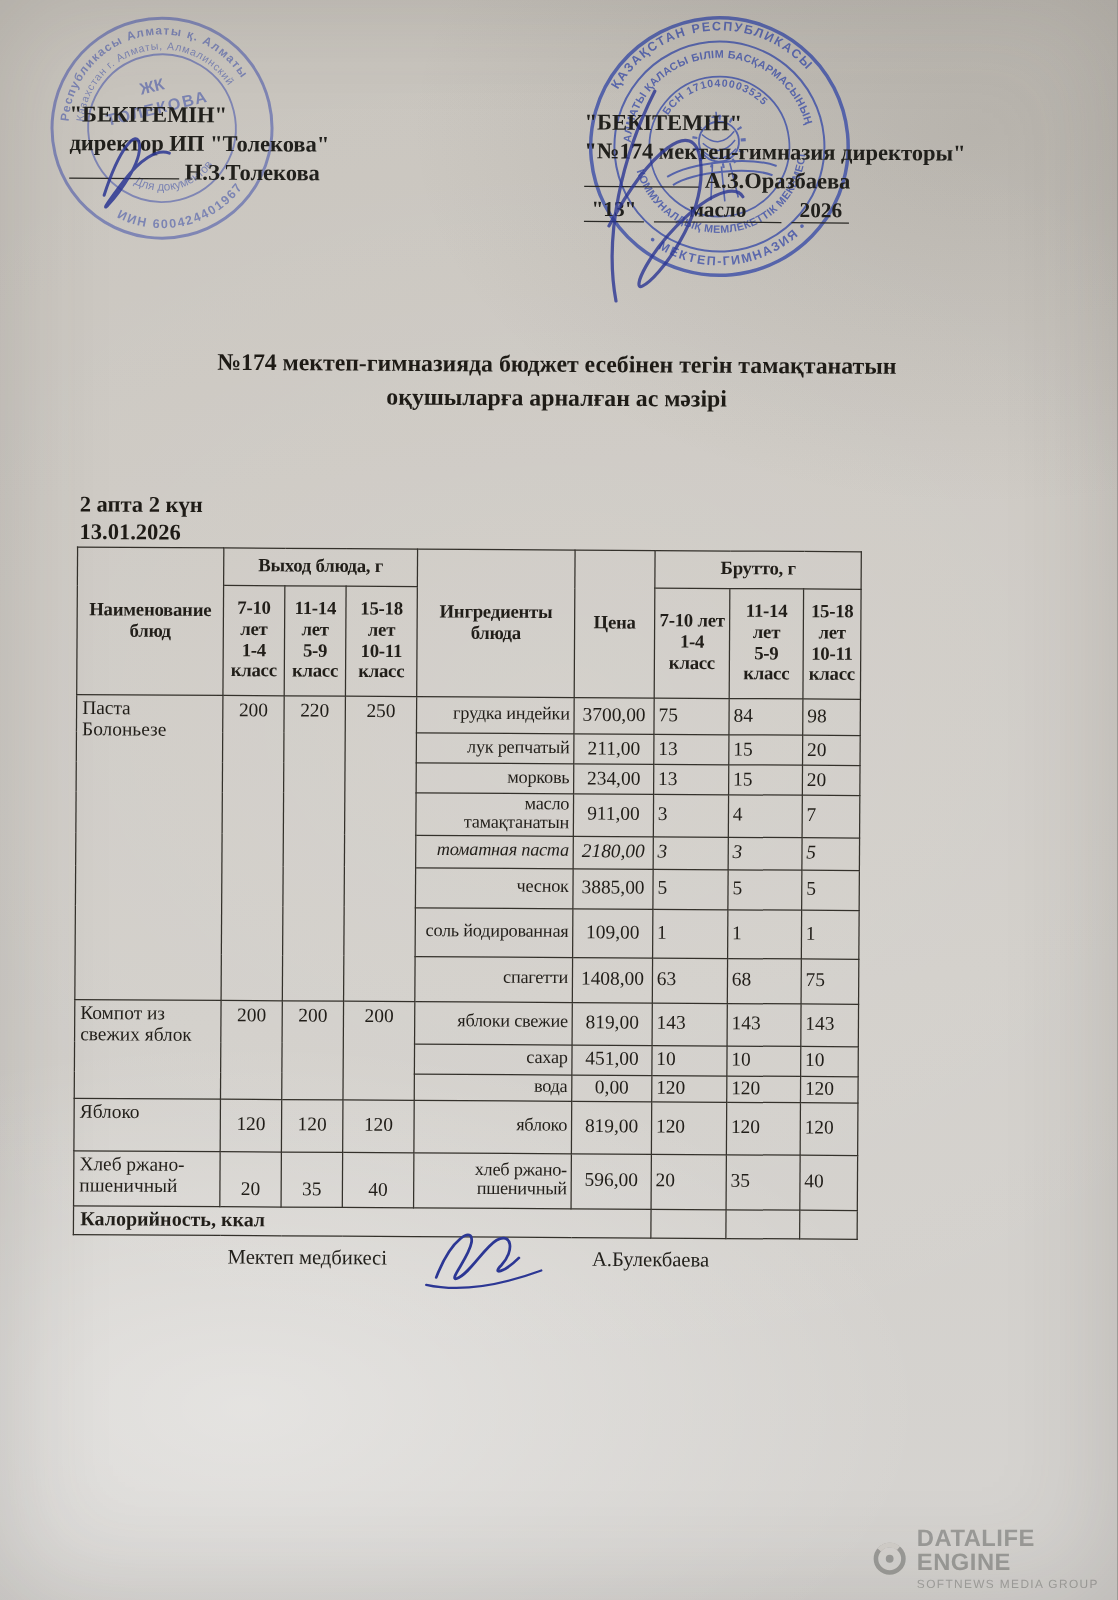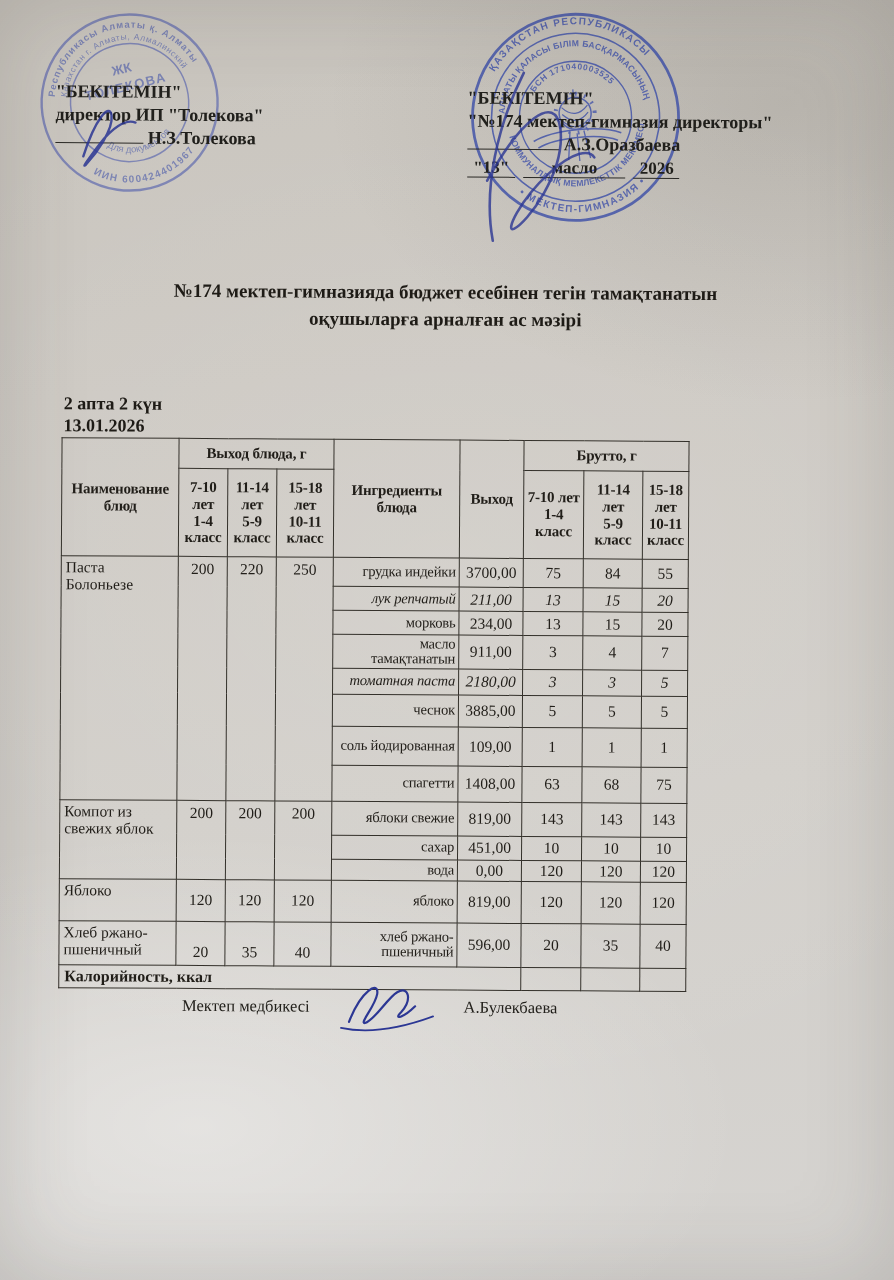--- a/index.html
+++ b/index.html
@@ -41,44 +41,44 @@
     width:627px;font-size:15.5px;color:#211e19;}
   .menu th,.menu td{border:1.5px solid #34312b;padding:1px 3px;}
   .menu th{font-weight:bold;text-align:center;vertical-align:middle;line-height:1.12;
     white-space:pre-line;font-size:15px;letter-spacing:-.2px;}
   .menu thead tr:first-child th{height:27px;}
   .menu thead tr:nth-child(2) th{height:85px;}
   td.name{text-align:left;vertical-align:top;padding:2px 4px;line-height:1.1;}
   td.out{text-align:center;vertical-align:top;padding-top:3px;}
   td.ing{text-align:right;vertical-align:middle;font-size:14.6px;letter-spacing:-.2px;line-height:1.05;}
   td.price{text-align:center;vertical-align:middle;}
-  td.num{text-align:center;vertical-align:middle;}
+  td.num{text-align:left;vertical-align:middle;}
   tr.dish-2 td.out{vertical-align:middle;padding-top:0;}
   tr.dish-3 td.out{vertical-align:bottom;padding-bottom:4px;}
   td.cal{font-weight:bold;text-align:left;padding-left:5px;font-size:16px;}
   .menu tbody tr:nth-child(1) td{height:26px;}
-  .menu tbody tr:nth-child(2) td{height:21px;font-style:italic;}
+  .menu tbody tr:nth-child(2) td{height:21px;}
   .menu tbody tr:nth-child(3) td{height:21px;margin-top:36px;}
   .menu tbody tr:nth-child(4) td{height:22px;}
   .menu tbody tr:nth-child(5) td{height:23px;font-style:italic;}
   .menu tbody tr:nth-child(6) td{height:29px;}
   .menu tbody tr:nth-child(7) td{height:36px;}
   .menu tbody tr:nth-child(8) td{height:33px;}
   .menu tbody tr:nth-child(9) td{height:31px;}
   .menu tbody tr:nth-child(10) td{height:21px;}
   .menu tbody tr:nth-child(11) td{height:18px;}
   .menu tbody tr:nth-child(12) td{height:37px;}
   .menu tbody tr:nth-child(13) td{height:36px;}
   .menu tbody tr:nth-child(14) td{height:20px;}
 
   
   .signoff{position:absolute;left:188px;top:975px;height:60px;display:flex;align-items:center;
     font-size:16.5px;color:#23211c;}
   .signoff .lbl{margin-right:26px;}
-  .signoff .nm{margin-left:8px;text-align:right;}
+  .signoff .nm{margin-left:18px;text-align:right;}
 
   
   .wm{position:absolute;left:698px;top:1222px;display:flex;align-items:center;
     font-family:"Liberation Sans",sans-serif;color:#9b9b98;}
   .wm-text{margin-left:8px;line-height:1;}
   .wm-title{font-weight:bold;font-size:19px;letter-spacing:.4px;}
   .wm-sub{font-size:9.5px;letter-spacing:1.1px;margin-top:3px;color:#a2a29f;}
 </style>
 </head>
 <body>
@@ -170,21 +170,21 @@
           <col style="width:59px">
           <col style="width:46px">
       </colgroup>
       <thead>
         <tr>
           <th rowspan="2">Наименование
 блюд</th>
           <th colspan="3">Выход блюда, г</th>
           <th rowspan="2">Ингредиенты
 блюда</th>
-          <th rowspan="2">Выход</th>
+          <th rowspan="2">Цена</th>
           <th colspan="3">Брутто, г</th>
         </tr>
         <tr>
           <th>7-10
 лет
 1-4
 класс</th>
           <th>11-14
 лет
 5-9
@@ -209,21 +209,21 @@
       <tbody>
           <tr class="dish-0">
             <td class="name" rowspan="8">Паста Болоньезе</td>
             <td class="out" rowspan="8">200</td>
             <td class="out" rowspan="8">220</td>
             <td class="out" rowspan="8">250</td>
             <td class="ing">грудка индейки</td>
             <td class="price">3700,00</td>
             <td class="num">75</td>
             <td class="num">84</td>
-            <td class="num">55</td>
+            <td class="num">98</td>
           </tr>
           <tr class="dish-0">
             <td class="ing">лук репчатый</td>
             <td class="price">211,00</td>
             <td class="num">13</td>
             <td class="num">15</td>
             <td class="num">20</td>
           </tr>
           <tr class="dish-0">
             <td class="ing">морковь</td>
@@ -327,13 +327,24 @@
       <span class="lbl">Мектеп медбикесі</span>
       <svg width="120" height="58" viewBox="0 0 120 58">
         <path class="ink" stroke-width="2.2" d="M14,44 C26,12 44,2 42,16 C40,28 24,46 30,45 C40,42 52,20 62,14 C74,7 77,22 66,34 C58,42 68,40 80,28"></path>
         <path class="ink" stroke-width="1.8" d="M6,50 C34,56 66,50 98,38"></path>
       </svg>
       <span class="nm">А.Булекбаева</span>
     </div>
 
   </div>
 
+  <div class="wm">
+    <svg width="30" height="30" viewBox="0 0 30 30">
+      <circle cx="15" cy="15" r="12" fill="none" stroke="#9b9b98" stroke-width="4"></circle>
+      <circle cx="15" cy="15" r="3.4" fill="#9b9b98"></circle>
+      <path d="M15,3 A12,12 0 0 0 3,15" fill="none" stroke="#d2cfca" stroke-width="4.2" transform="rotate(40 15 15)"></path>
+    </svg>
+    <div class="wm-text">
+      <div class="wm-title">DATALIFE ENGINE</div>
+      <div class="wm-sub">SOFTNEWS MEDIA GROUP</div>
+    </div>
+  </div>
 </div>
 
 </body></html>

